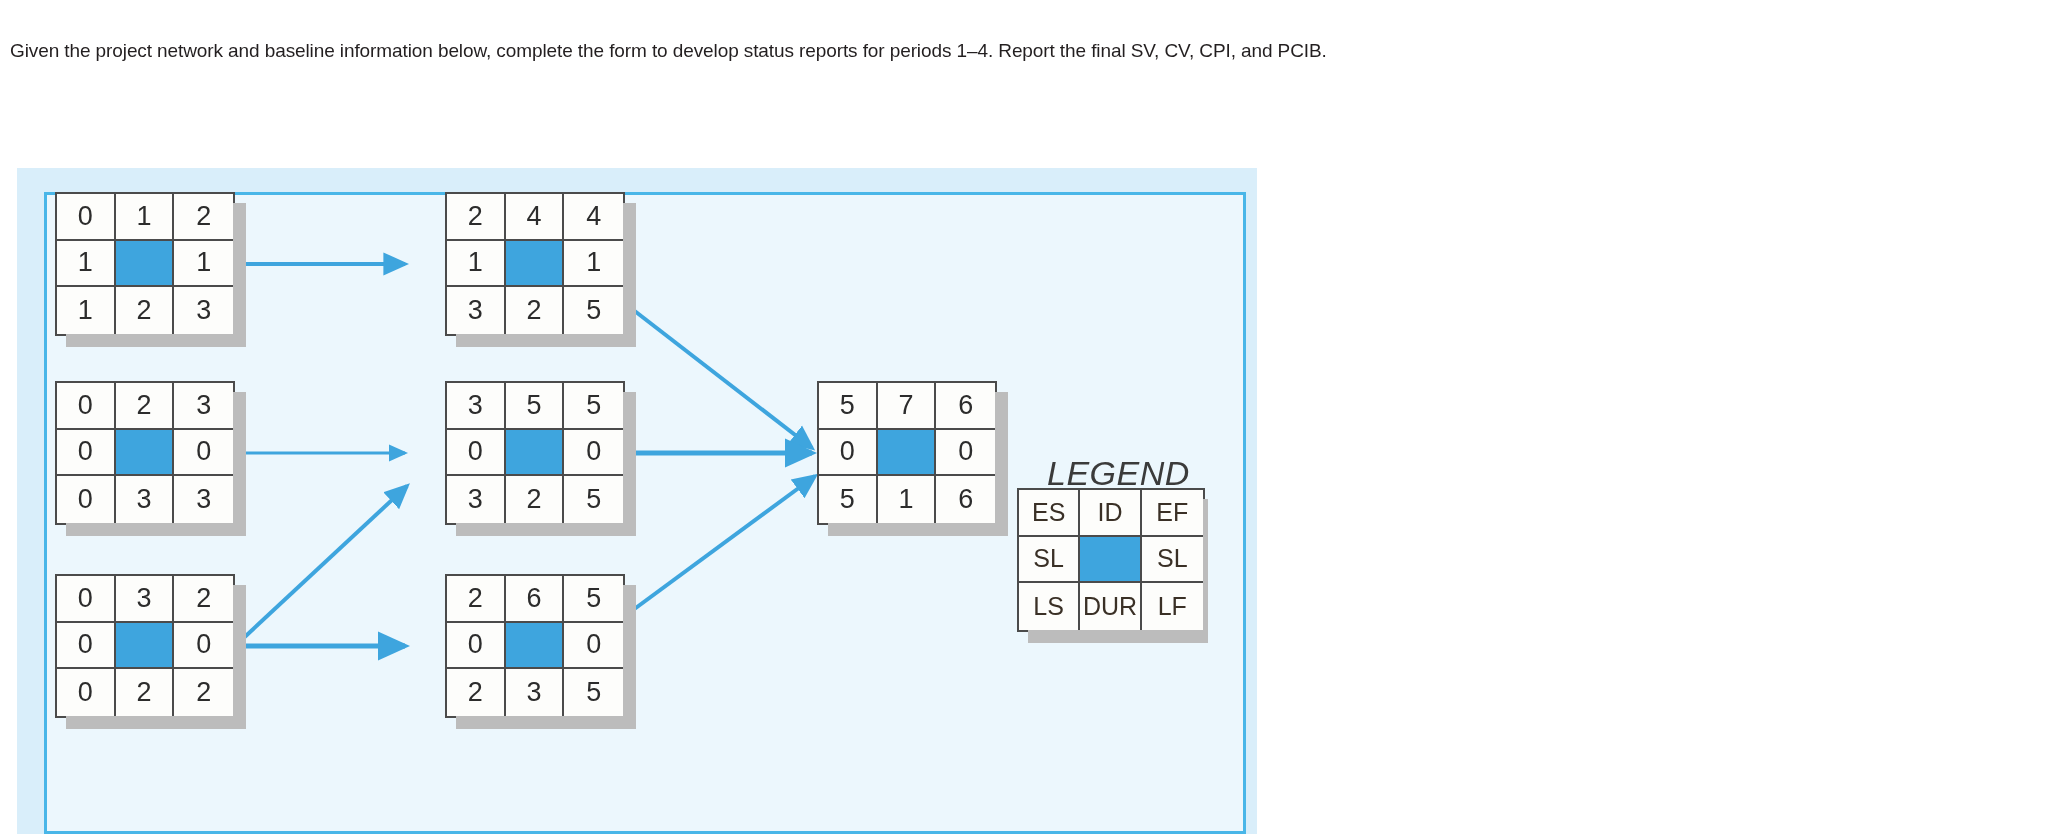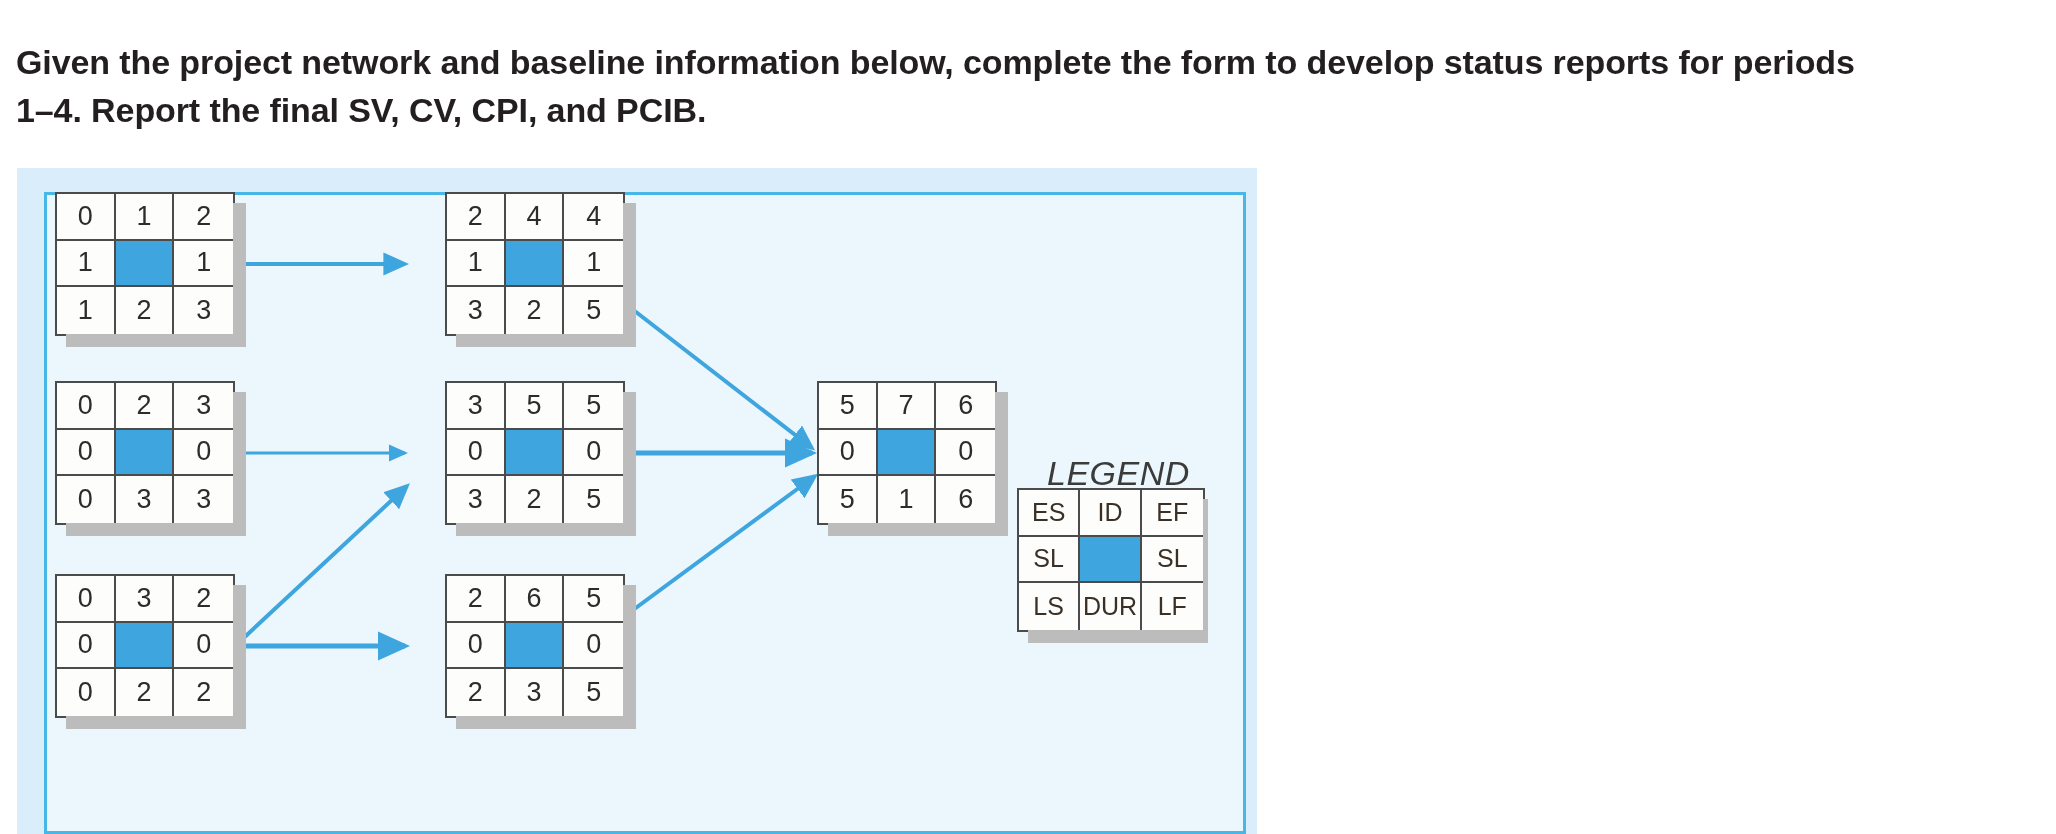--- a/index.html
+++ b/index.html
@@ -12,27 +12,26 @@
   #root {
     position: relative;
     width: 2056px; height: 834px;
     overflow: hidden;
     background: #ffffff;
   }
 
   
   .prompt {
     position: absolute;
-    left: 16px; top: 38px;
+    left: 10px; top: 38px;
     width: 1880px;
-    font-size: 34px;
+    font-size: 19px;
     line-height: 1.42;
     color: #231f20;
     letter-spacing: -0.1px;
-    font-weight: bold;
   }
 
   
   .figure-panel {
     position: absolute;
     left: 17px; top: 168px;
     width: 1240px; height: 666px;
     background: #d9eefa;
     overflow: hidden;
   }

